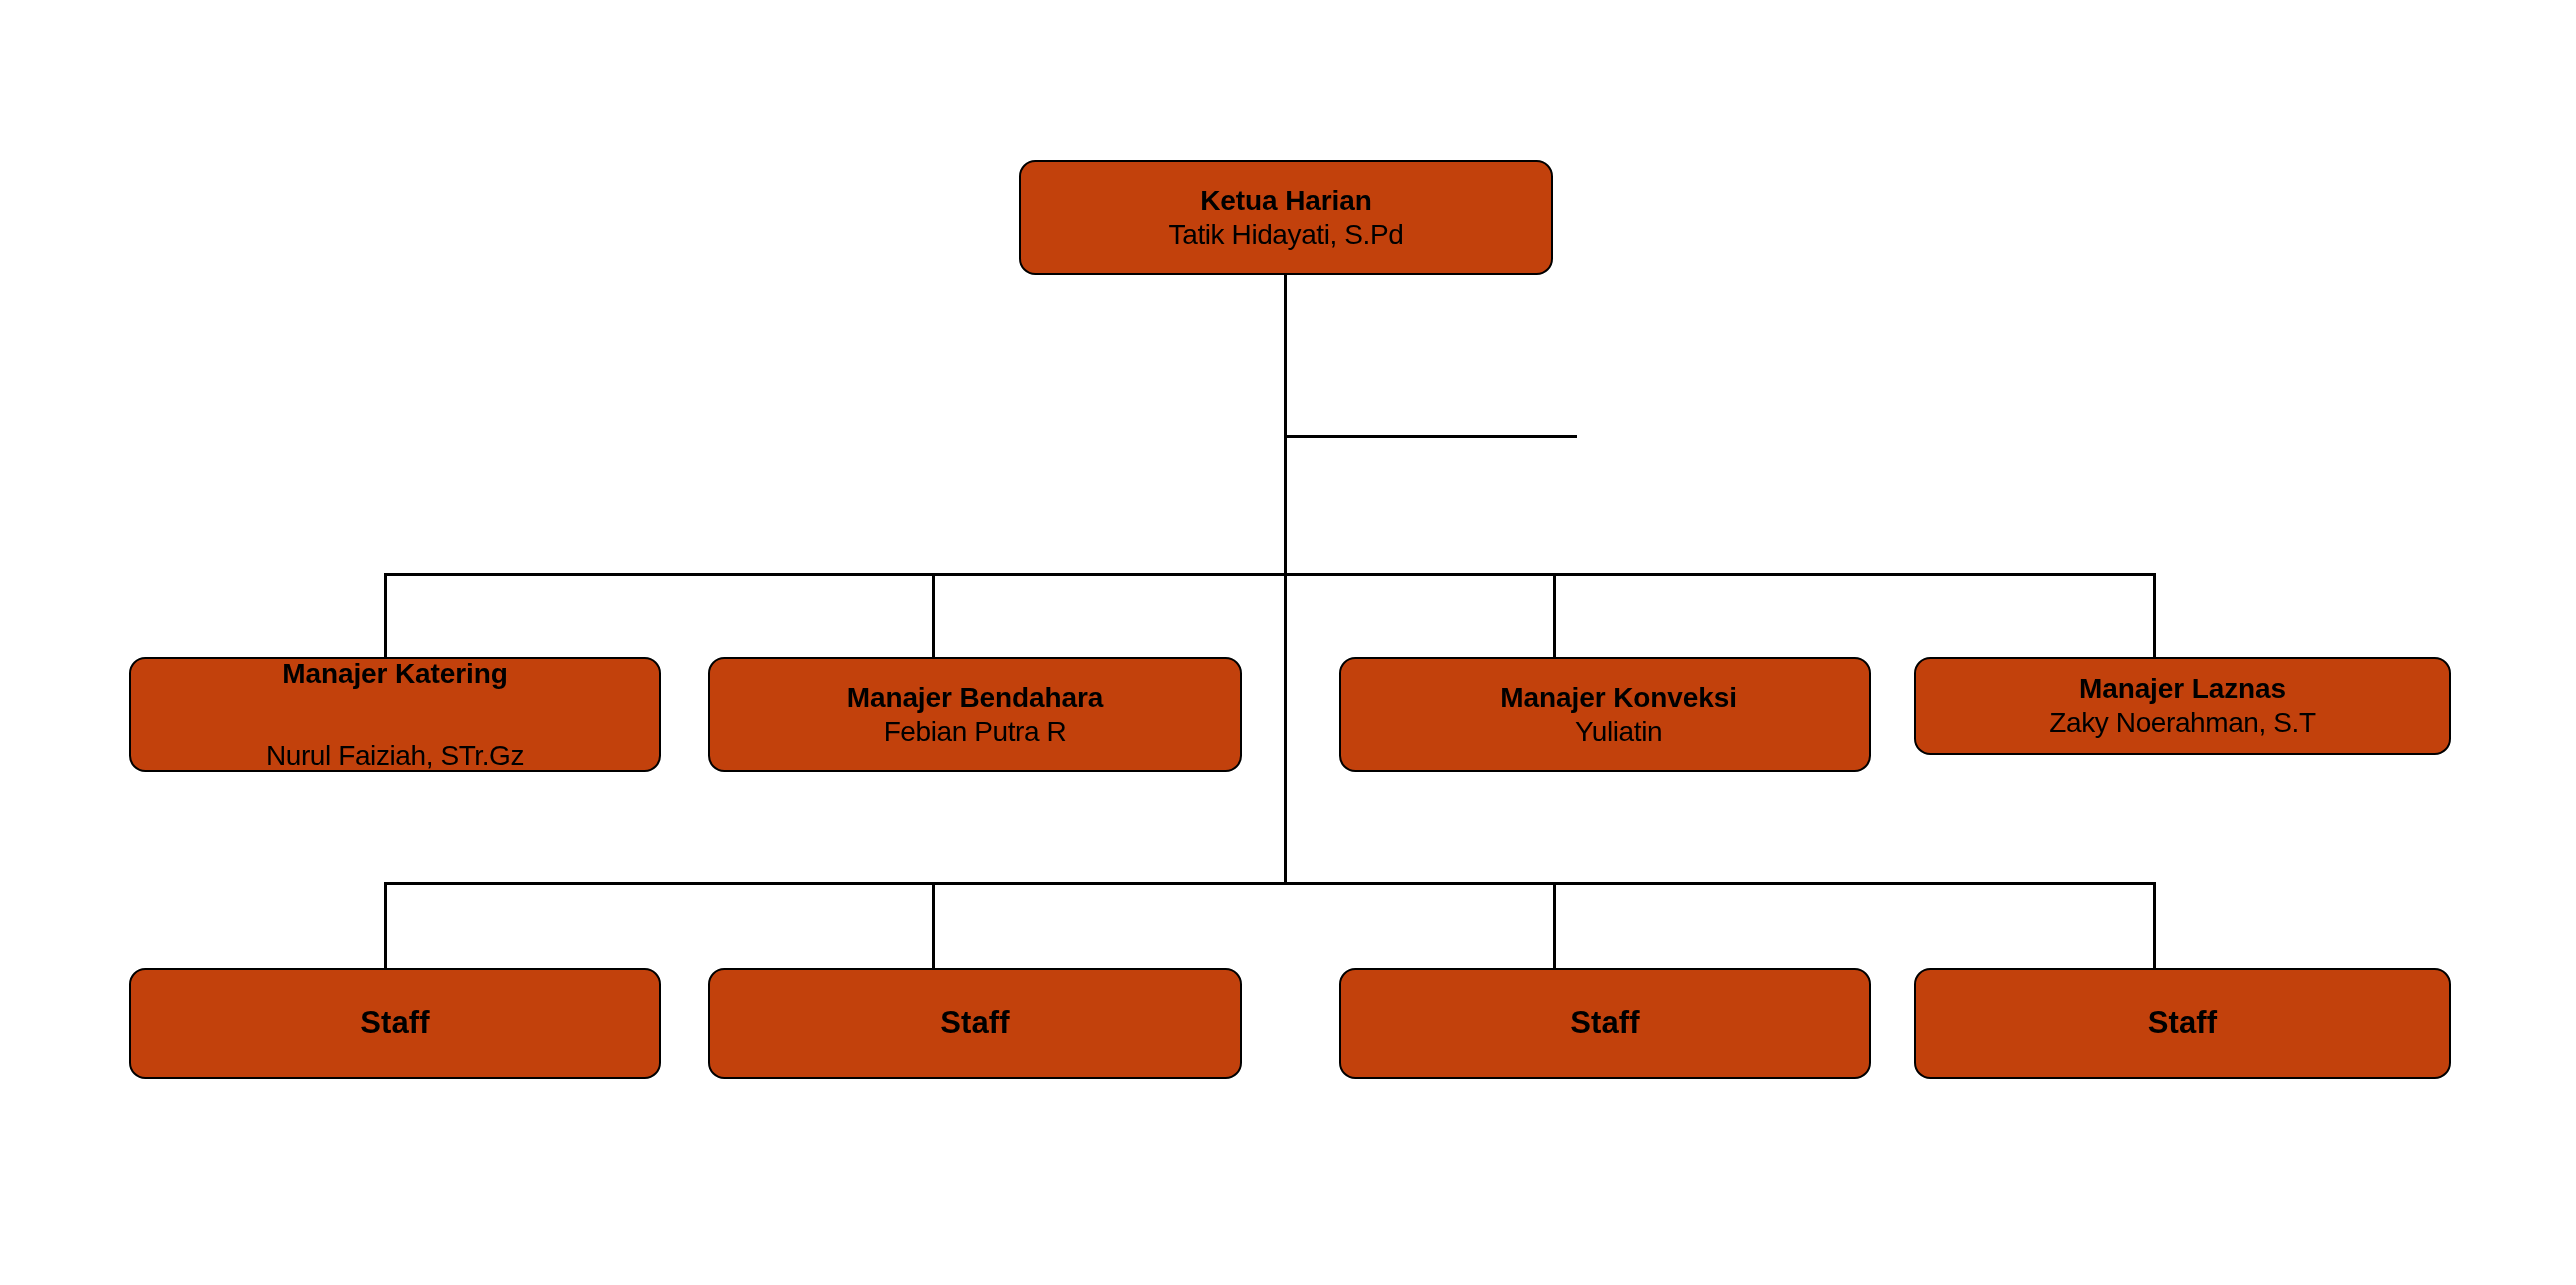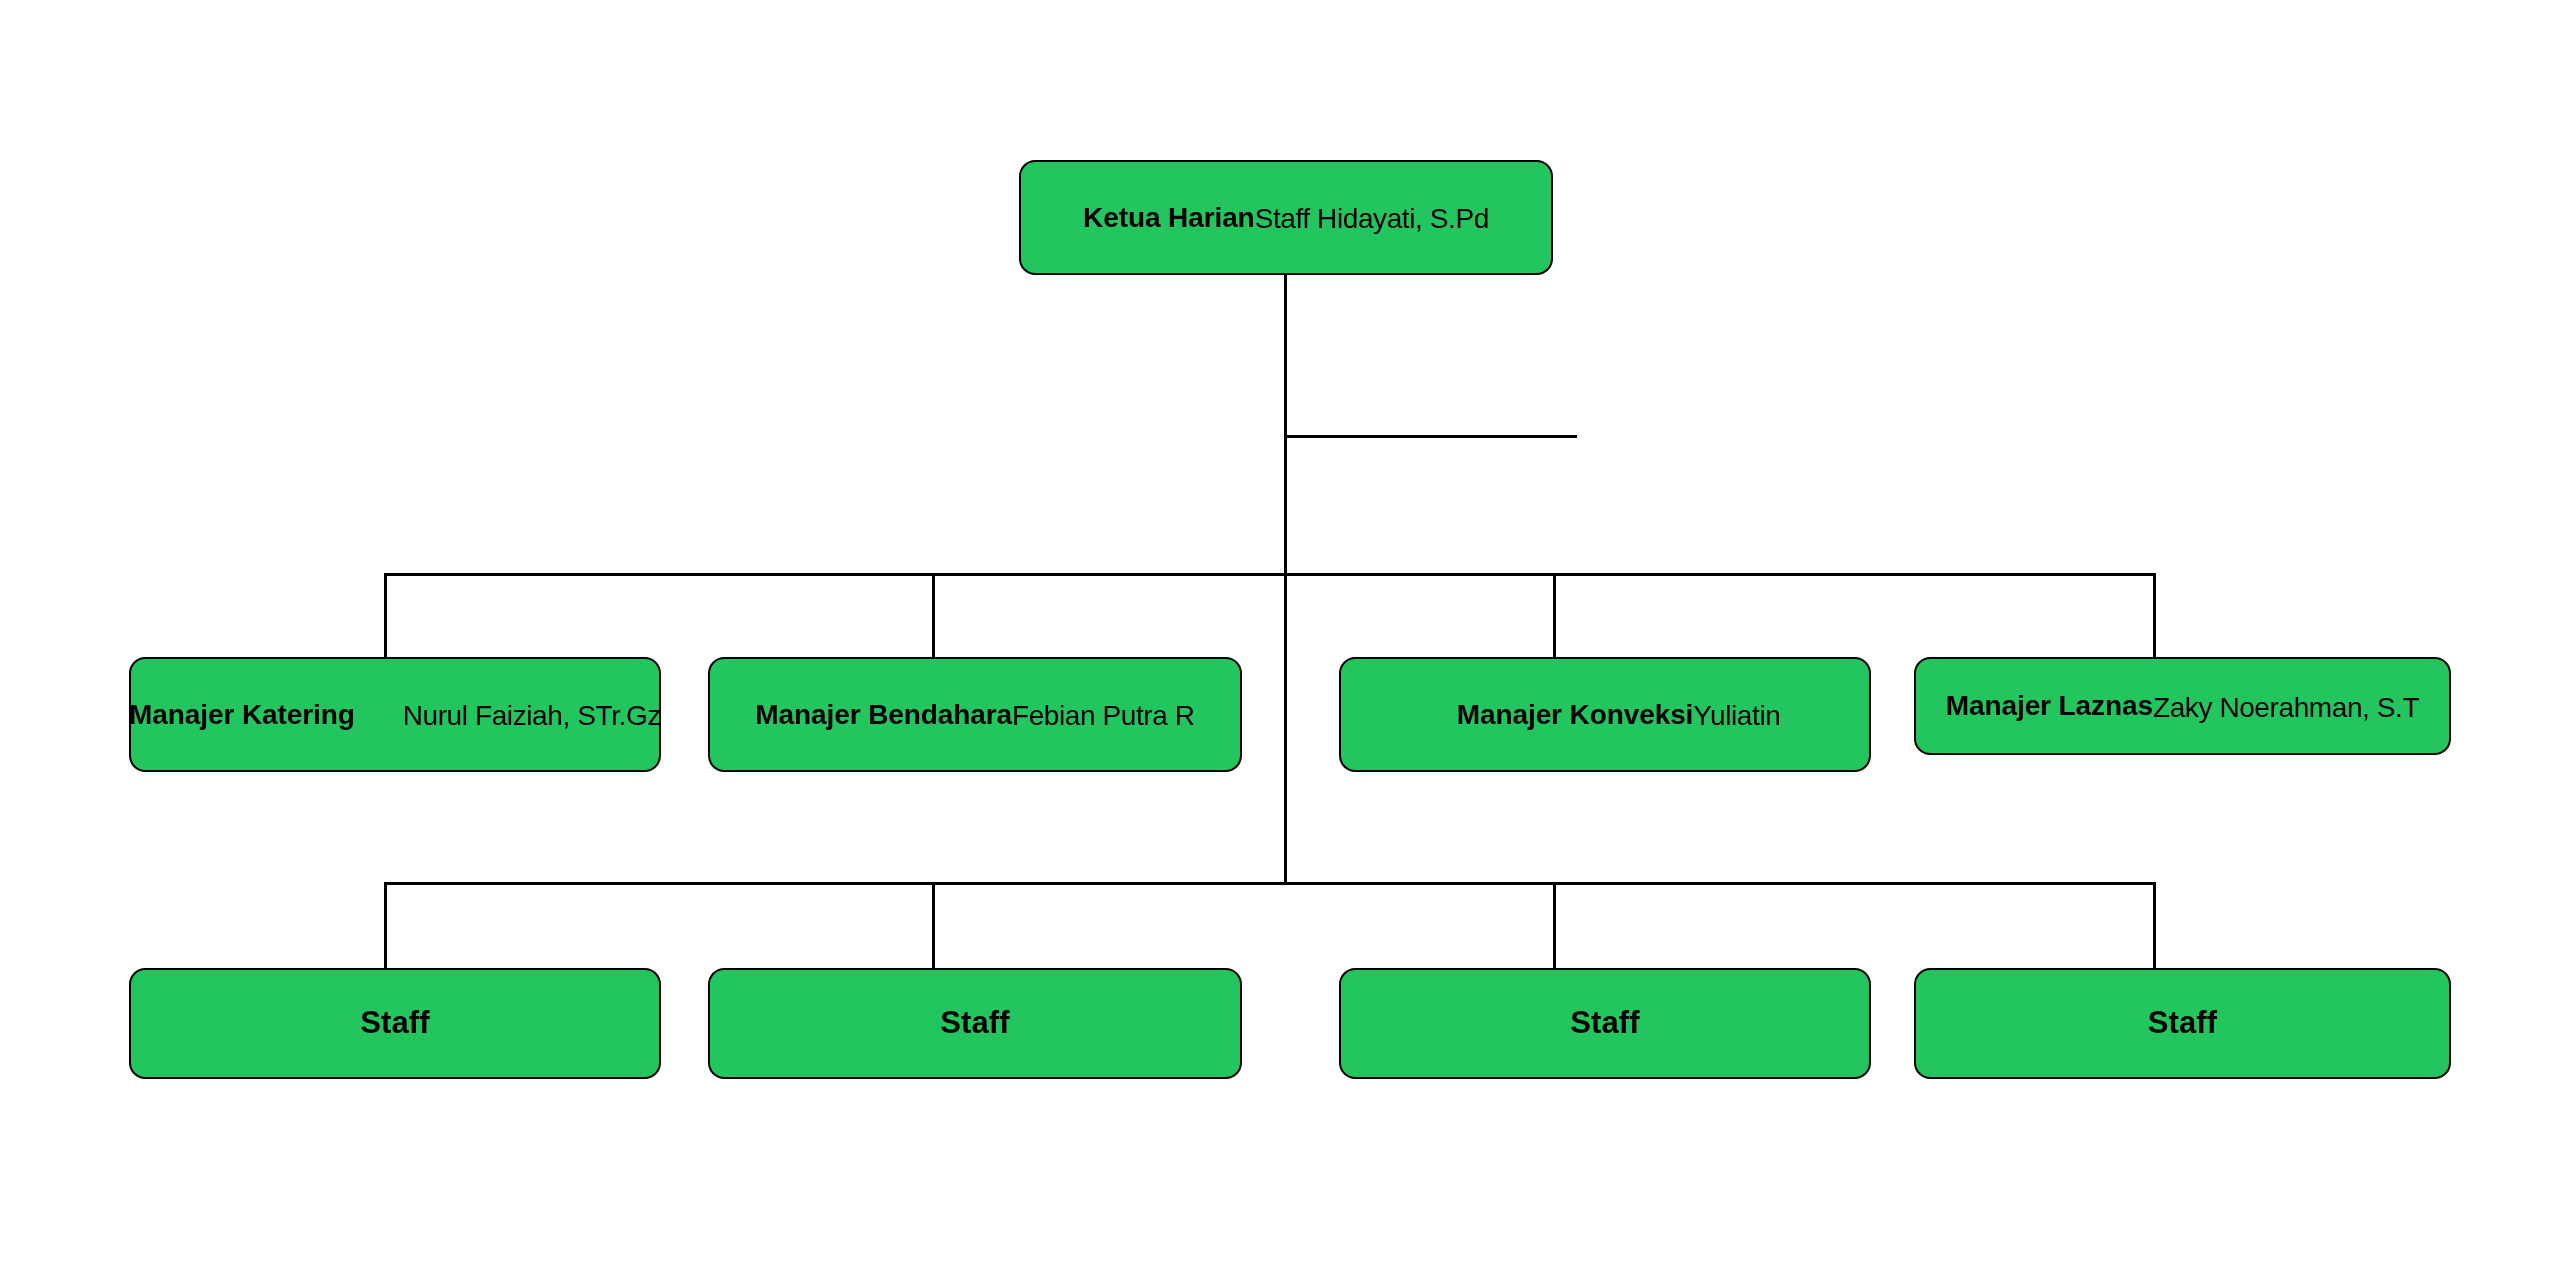--- a/index.html
+++ b/index.html
@@ -24,24 +24,25 @@
     position: absolute;
     background: #000000;
   }
   .v-line { width: 3.4px; }
   .h-line { height: 3.4px; }
 
   
   .node {
     position: absolute;
     box-sizing: border-box;
-    background: #22c55e;
+    background: #c2410c;
     border: 2px solid #000000;
     border-radius: 16.3px;
     display: flex;
+    flex-direction: column;
     align-items: center;
     justify-content: center;
     text-align: center;
     line-height: 1.12;
     z-index: 5;
     padding: 0 6.8px;
   }
   .node .title {
     font-weight: bold;
     font-size: 28px;
@@ -79,21 +80,21 @@
   <div class="connector v-line" style="left:2153px; top:573px; height:86px;"></div>
 
   <div class="connector h-line" style="left:384px; top:882px; width:1772px;"></div>
   <div class="connector v-line" style="left:384px; top:882px; height:87px;"></div>
   <div class="connector v-line" style="left:932px; top:882px; height:87px;"></div>
   <div class="connector v-line" style="left:1553px; top:882px; height:87px;"></div>
   <div class="connector v-line" style="left:2153px; top:882px; height:87px;"></div>
 
   <div class="node" style="left:1019px; top:160px; width:534px; height:115px;">
     <span class="title">Ketua Harian</span>
-    <span class="person">Staff Hidayati, S.Pd</span>
+    <span class="person">Tatik Hidayati, S.Pd</span>
   </div>
 
 
   <div class="node" style="left:129px; top:657px; width:532px; height:115px;gap:48px;">
     <span class="title">Manajer Katering</span>
     <span class="person">Nurul Faiziah, STr.Gz</span>
   </div>
 
   <div class="node" style="left:708px; top:657px; width:534px; height:115px;">
     <span class="title">Manajer Bendahara</span>

